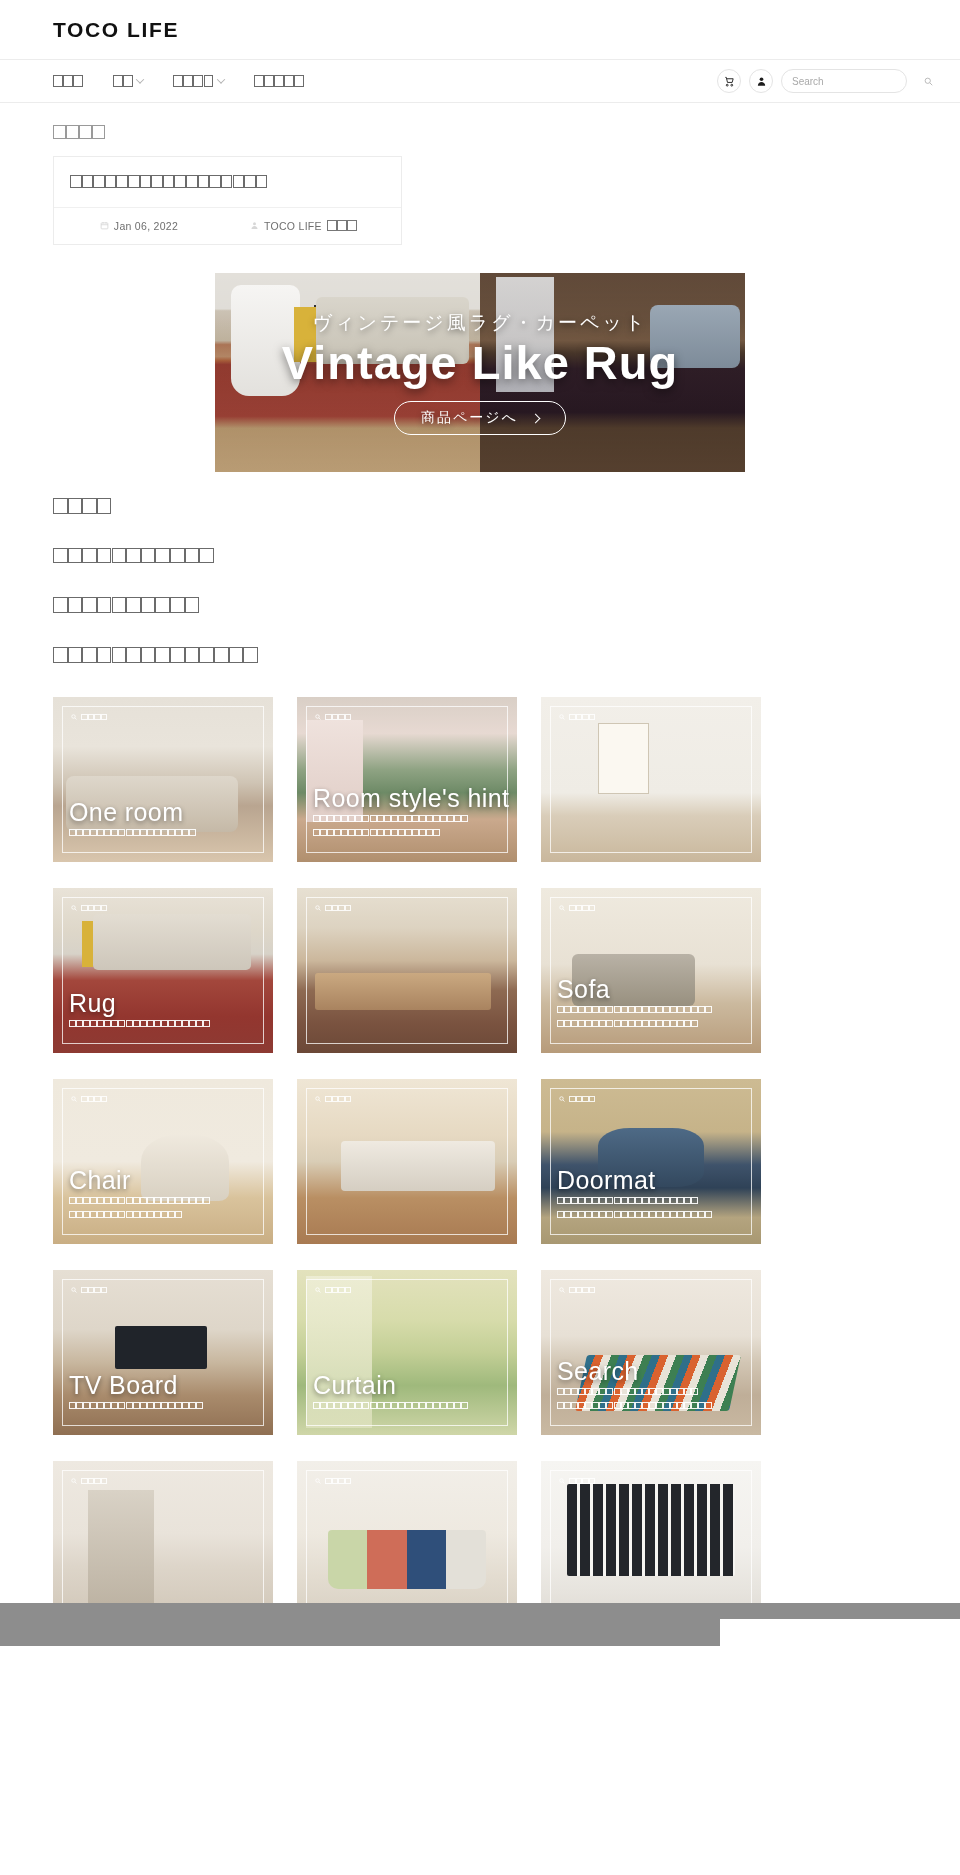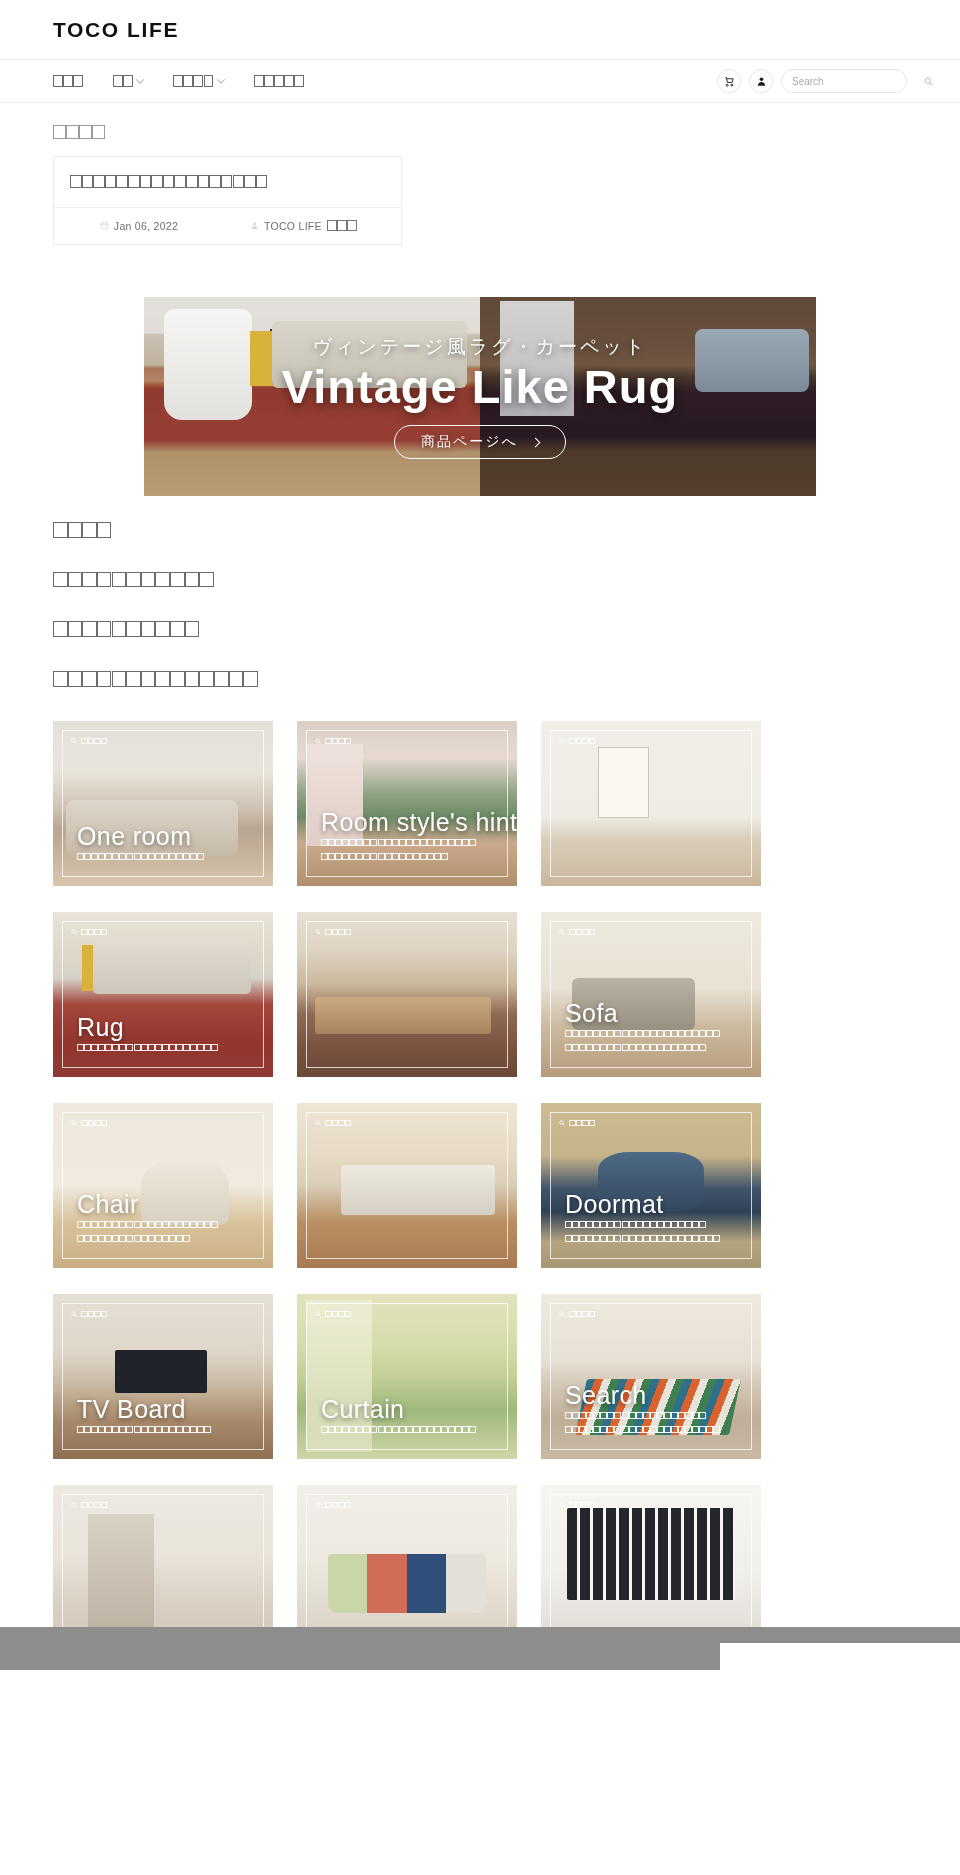--- a/index.html
+++ b/index.html
@@ -119,24 +119,23 @@
   .meta-date { width: 170px; justify-content: center; }
   .meta-author { flex: 1; justify-content: center; padding-right: 18px;}
   .meta-item svg { opacity: .45; }
   .meta-item .tofu i { width: .95em; height: 1.05em; border-color:#777; }
   .meta-text { letter-spacing: .3px; }
 
   
   .banner-wrap { display: flex; justify-content: center; margin-top: 28px; }
   .banner {
     position: relative;
-    width: 672px; height: 199px;
+    width: 530px; height: 199px;
     overflow: hidden;
     display: flex;
-    margin-top: 24px;
   }
   .banner-half { flex: 1; position: relative; }
   .bh-left {
     background:
       linear-gradient(180deg, rgba(0,0,0,.05), rgba(0,0,0,.12)),
       linear-gradient(180deg,#efece6 0%, #efece6 18%, #d9cfc0 19%, #cdbfa9 34%, #b87e5d 36%, #c1916d 42%, #b4653f 44%, #9d3f33 46%, #a8463a 72%, #c4a276 78%, #d2b184 100%);
   }
   .bh-left::before {
     content:"";position:absolute;left:6%;top:6%;width:26%;height:56%;
     background:linear-gradient(180deg,#f6f5f3,#e3e1dd);border-radius:10px 10px 18px 18px;
@@ -218,21 +217,21 @@
     border: 1px solid rgba(255,255,255,.75);
   }
   .cat-tag {
     position: absolute; left: 18px; top: 17px;
     display: flex; align-items: center; gap: 4px;
     font-size: 6.5px; color: #fff;
     text-shadow: 0 1px 2px rgba(0,0,0,.5);
   }
   .cat-tag .tofu i { width: 1em; height: 1.05em; border-color: rgba(255,255,255,.85); }
   .cat-text {
-    position: absolute; left: 24px; right: 14px; bottom: 22px;
+    position: absolute; left: 16px; right: 14px; bottom: 22px;
     color: #fff;
   }
   .cat-title {
     font-size: 25px; font-weight: 400;
     letter-spacing: .4px; line-height: 1.05;
     text-shadow: 0 2px 5px rgba(0,0,0,.45);
     white-space: nowrap;
   }
   .cat-sub {
     font-size: 7px; line-height: 1.45; margin-top: 3px;

